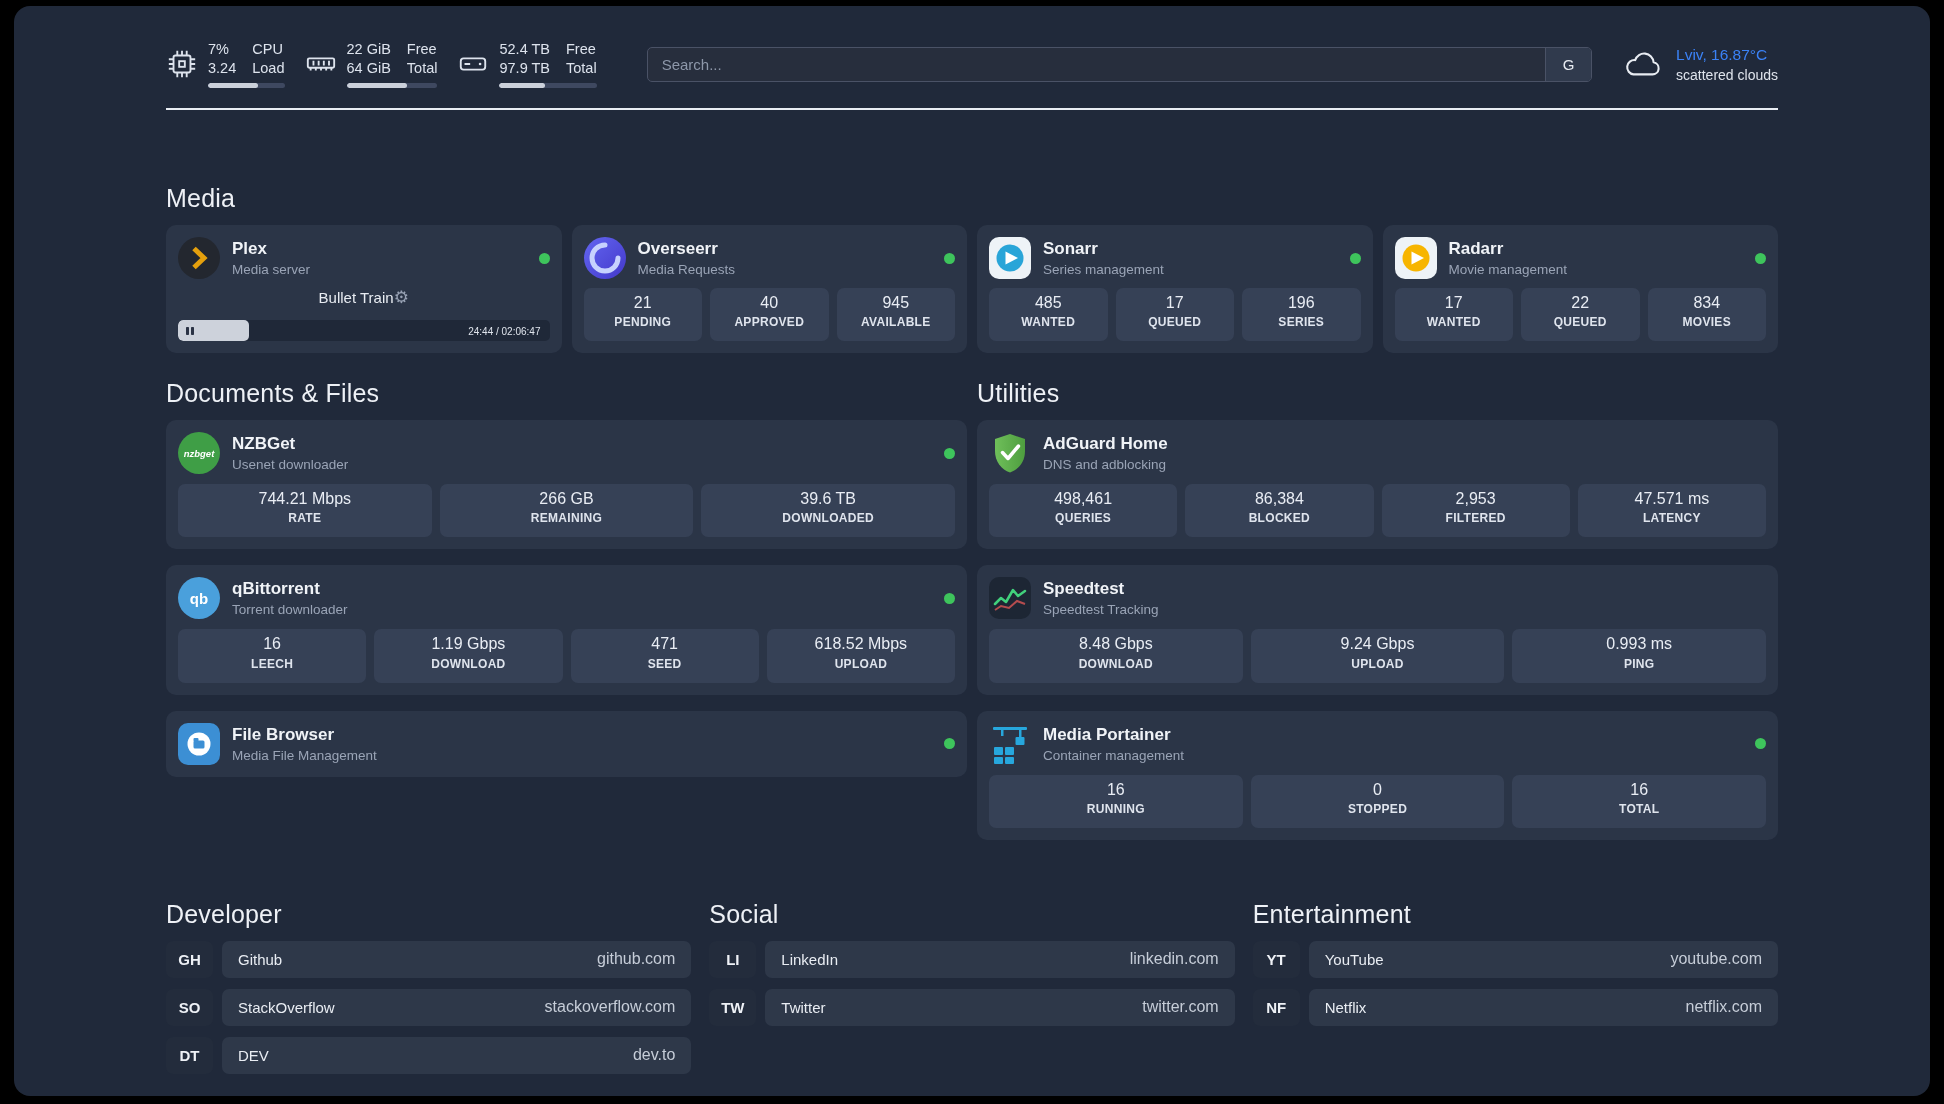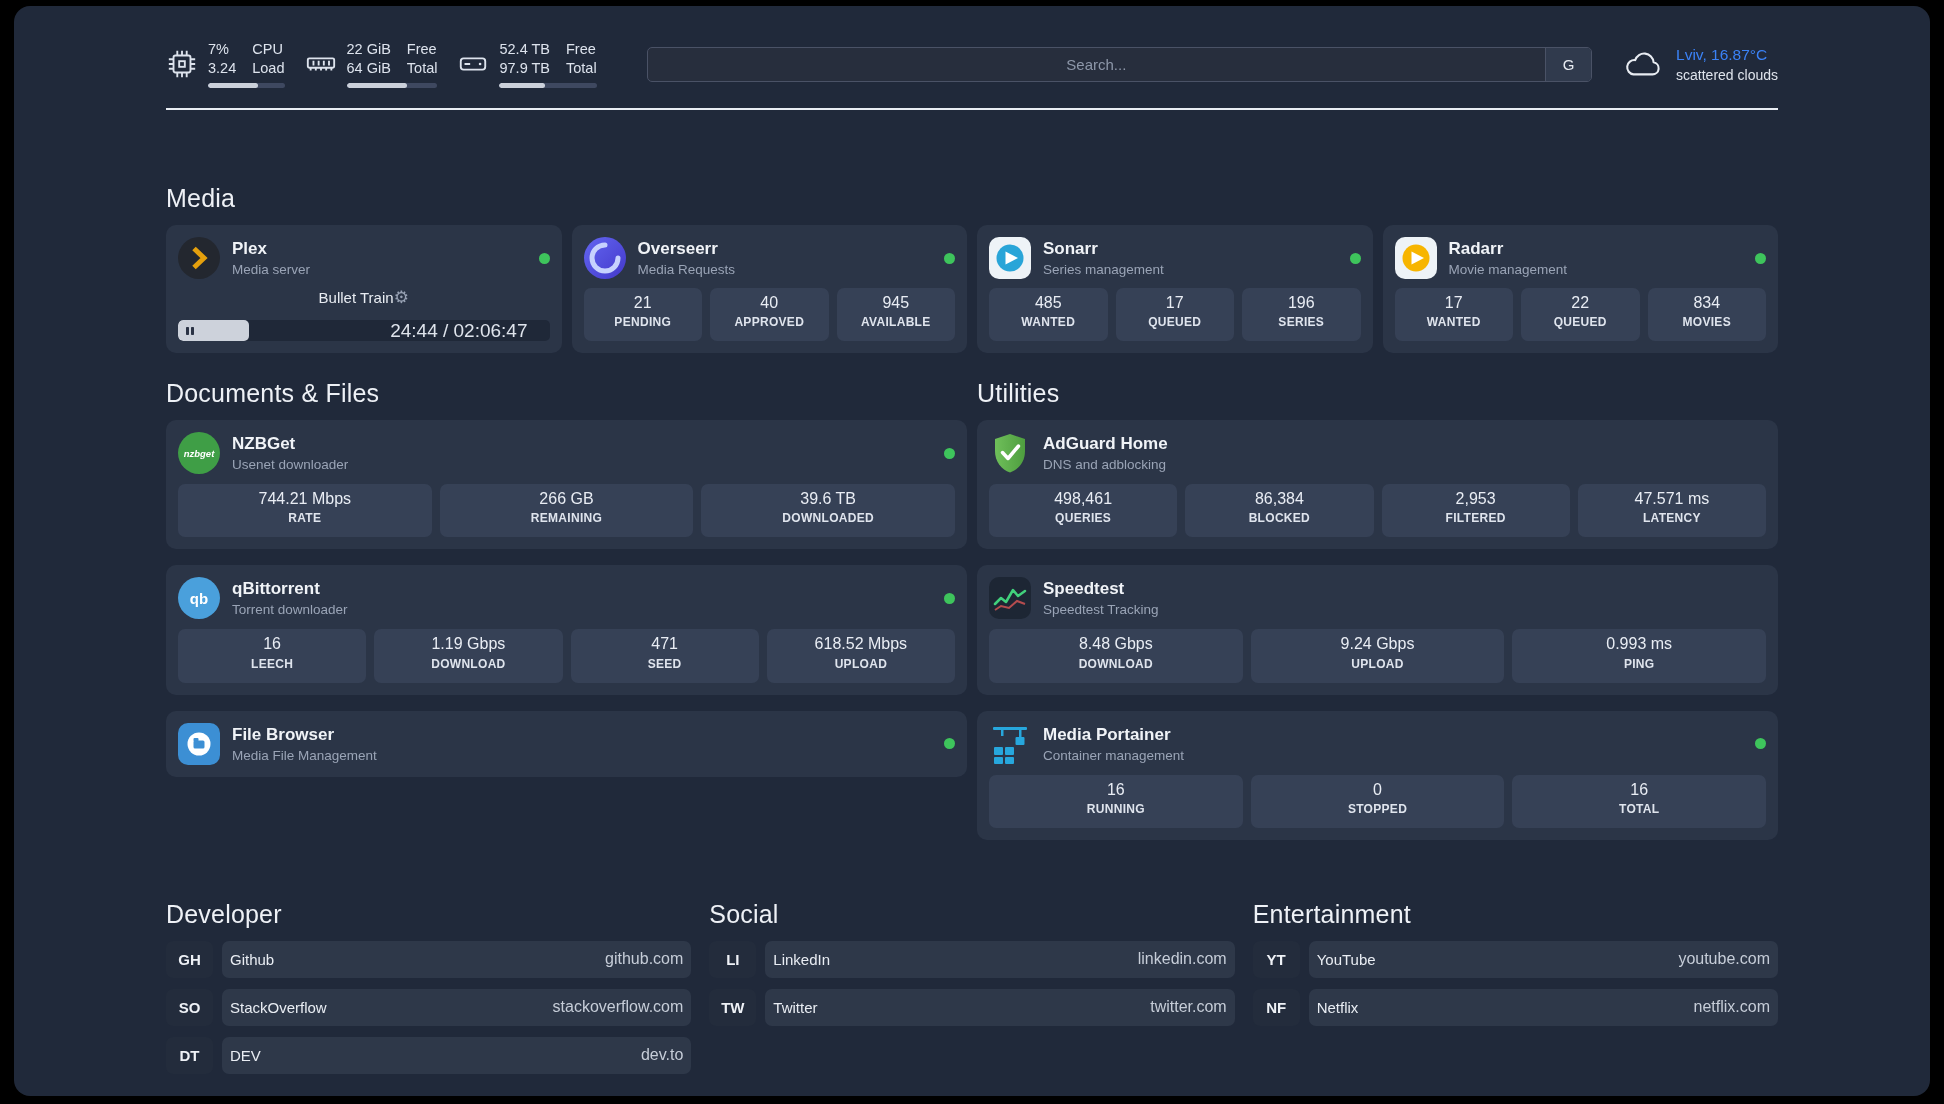--- a/index.html
+++ b/index.html
@@ -13,21 +13,21 @@
   .sys-icon { margin-right:10px; display:flex; }
   .sys-body { display:flex; flex-direction:column; }
   .sys-rows { display:flex; gap:16px; }
   .sys-col { display:flex; flex-direction:column; font-size:14.5px; line-height:1.32; color:#dde3ed; }
   .sys-bar { margin-top:5px; height:5px; border-radius:3px; background:#3e4860; overflow:hidden; }
   .sys-bar-fill { height:100%; background:#cbd0da; border-radius:3px; }
 
   .searchbar { flex:1; margin:0 30px; height:35px; display:flex; align-items:stretch;
                background:#272e3d; border:1px solid #4a5266; border-radius:5px; overflow:hidden; }
   .search-input { flex:1; background:transparent; border:none; outline:none; color:#d946ef;
-                  font-size:15px; padding:0 14px; font-family:inherit;text-align:center; }
+                  font-size:15px; padding:0 14px; font-family:inherit; }
   .search-input::placeholder { color:#8d97a9; }
   .search-engine { width:46px; border:none; border-left:1px solid #4a5266; background:#303a4d;
                    color:#e8ecf2; font-size:15px; cursor:pointer; font-family:inherit; }
 
   .weather { display:flex; align-items:center; gap:12px; cursor:pointer; }
   .weather-text { display:flex; flex-direction:column; gap:3px; }
   .weather-loc { font-size:15.5px; color:#3b82f6; }
   .weather-cond { font-size:14px; color:#dfe4ec; }
 
   .divider { margin-top:20px; border:none; border-top:2px solid #e9edf3; }
@@ -55,39 +55,39 @@
   .stat-value { display:block; font-size:16px; color:#e9edf4; line-height:1.2; }
   .stat-label { display:block; font-size:12px; font-weight:700; color:#dfe4ed; margin-top:3px; letter-spacing:.3px;text-align:center; }
 
   
   .player-row { display:flex; align-items:center; justify-content:center; margin-top:10px; }
   .player-title { font-size:15px; color:#e8ecf2; }
   .gear { font-size:17px; color:#97a1b3; cursor:pointer; line-height:1; }
   .player-bar { position:relative; margin-top:auto; height:21px; background:#1f2838; border-radius:5px; overflow:hidden; cursor:pointer; }
   .player-fill { position:absolute; left:0; top:0; bottom:0; background:#cdd2db; border-radius:5px;
                  display:flex; align-items:center; padding-left:6px; }
-  .player-time { position:absolute; right:22px; top:50%; transform:translateY(-50%); font-size:19px; color:#dfe4ec;text-align:center; }
+  .player-time { position:absolute; right:9px; top:50%; transform:translateY(-50%); font-size:10px; color:#dfe4ec;text-align:center; }
 
   .two-col { display:grid; grid-template-columns:1fr 1fr; gap:10px; margin-top:26px; align-items:start; }
   .col .card { margin-bottom:16px; }
   .col .card:last-child { margin-bottom:0; }
 
   
   .icon-nzbget { background:#3f9e46; border-radius:50%; }
   .nzbget-word { font-size:9.5px; font-weight:700; font-style:italic; color:#fff; }
   .icon-qb { background:#4aa0dc; border-radius:50%; }
   .qb-word { font-size:15px; font-weight:700; color:#fff; }
 
   
   .bookmarks { display:grid; grid-template-columns:repeat(3,1fr); gap:18px; margin-top:60px; }
   .bm-row { display:flex; align-items:stretch; gap:9px; margin-bottom:11px; height:37px; cursor:pointer; }
   .bm-abbr { width:47px; flex:0 0 47px; background:#232c3c; border-radius:7px; display:flex;
              align-items:center; justify-content:center; font-size:15px; font-weight:700; color:#eef1f6; }
   .bm-bar { flex:1; background:#2e3849; border-radius:7px; display:flex; align-items:center;
-            justify-content:space-between; padding:0 8px;gap:25px; }
+            justify-content:space-between; padding:0 16px;gap:25px; }
   .bm-name { font-size:15px; color:#e9edf3; }
   .bm-url { font-size:16px; color:#c6cdd8; }
 </style>
 </head>
 <body>
 
 <div class="page">
 
   <div class="topbar">
 

